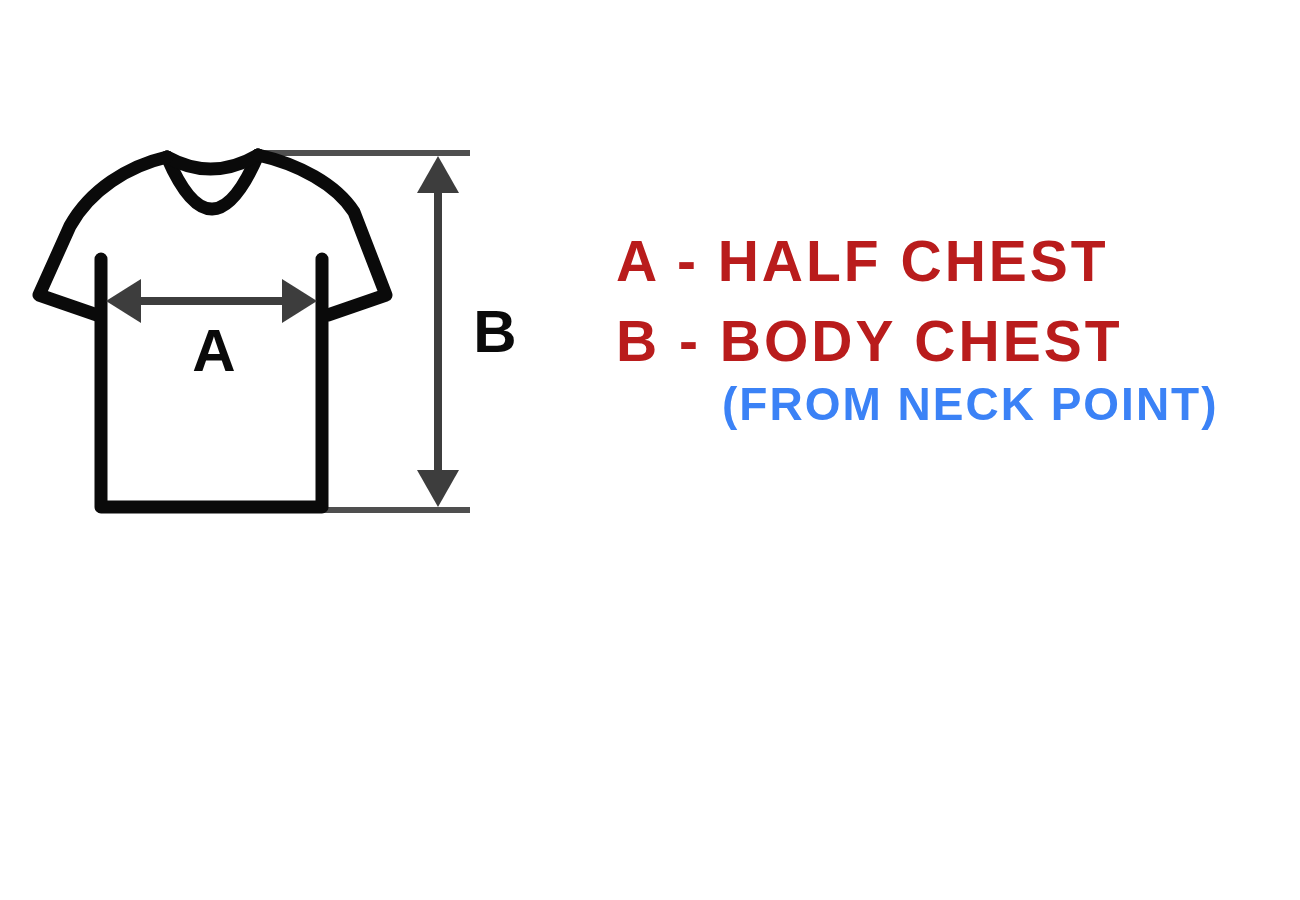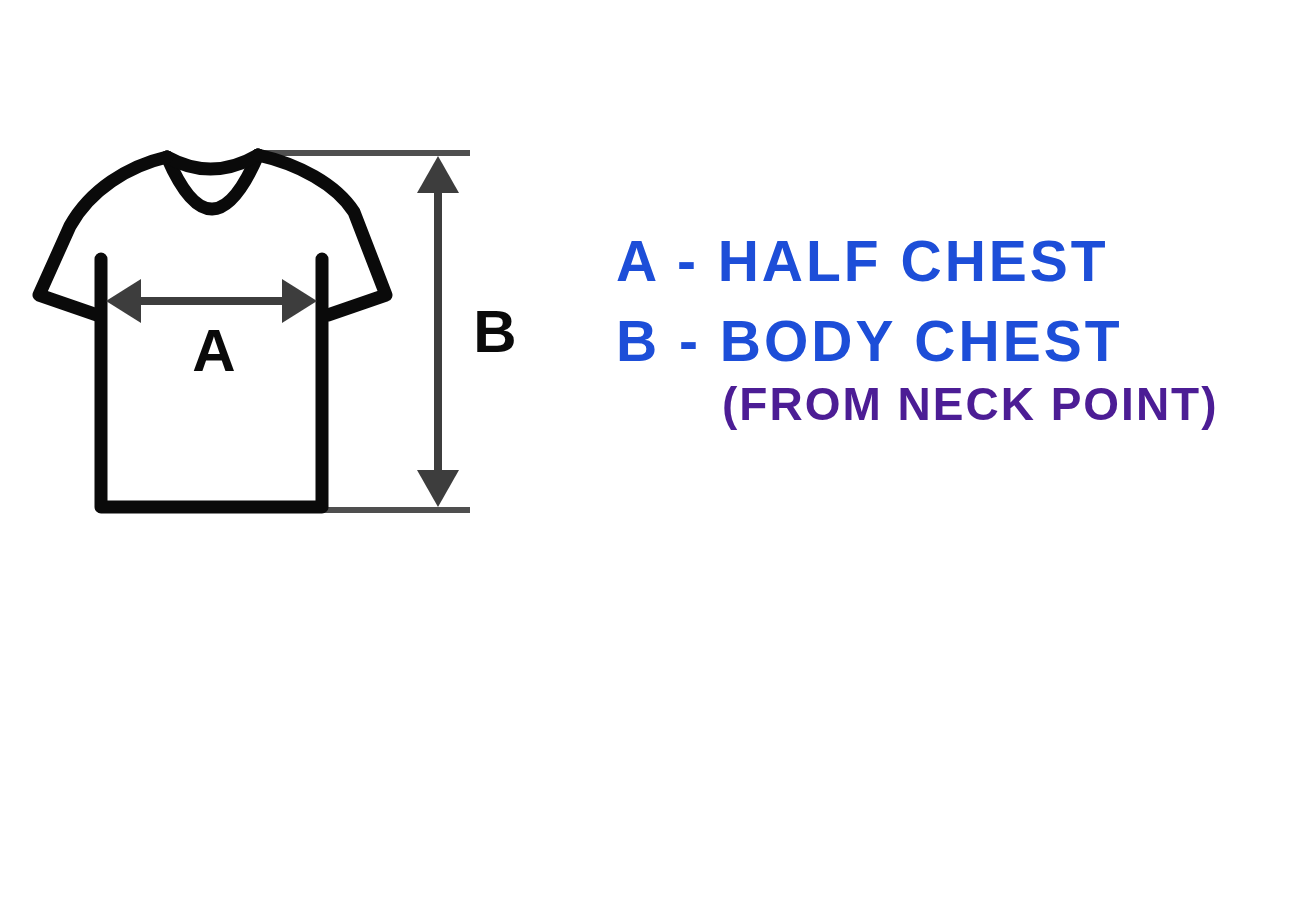--- a/index.html
+++ b/index.html
@@ -29,34 +29,34 @@
     width: 620px;
   }
   .legend-line {
     position: absolute;
     left: 0;
     white-space: nowrap;
     font-size: 57px;
     font-weight: 700;
     letter-spacing: 3px;
     line-height: 1;
-    color: #1d4ed8;
+    color: #b91c1c;
   }
   .legend-line.line-a { top: 233px; }
   .legend-line.line-b { top: 313px; }
   .legend-note {
     position: absolute;
     left: 106px;
     top: 381px;
     white-space: nowrap;
     font-size: 46px;
     font-weight: 700;
     letter-spacing: 2px;
     line-height: 1;
-    color: #4c1d95;
+    color: #3b82f6;
   }
   .table-area {
     position: absolute;
     left: 0;
     top: 596px;
     width: 1300px;
     height: 200px;
   }
   .svg-label {
     font-family: "Liberation Sans", sans-serif;

